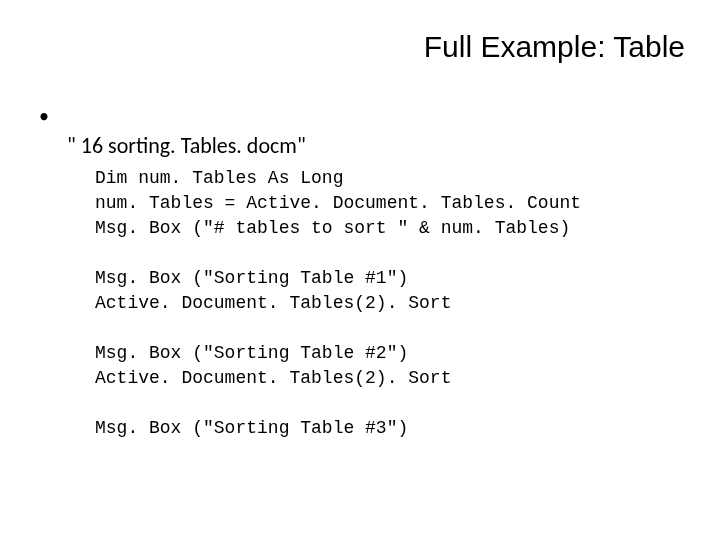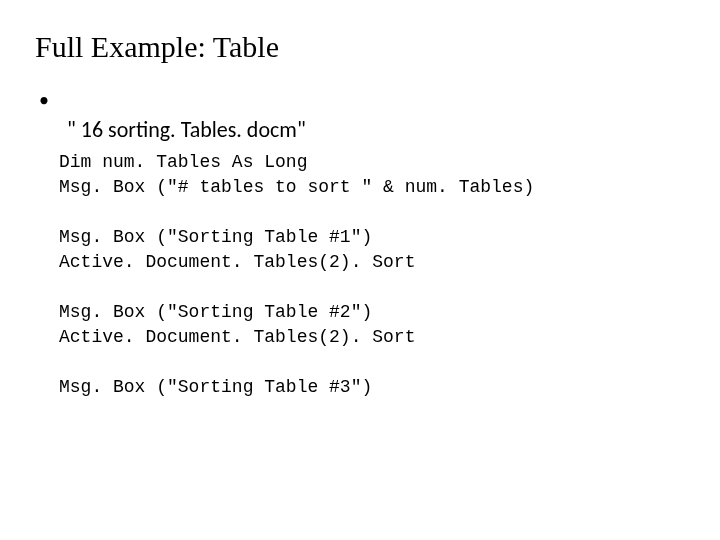--- a/index.html
+++ b/index.html
@@ -10,25 +10,25 @@
     body {
       width: 720px;
       height: 540px;
       background: #ffffff;
       font-family: Calibri, "Segoe UI", sans-serif;
       color: #000000;
       padding: 30px 35px 20px 35px;
       position: relative;
     }
     .title {
-      text-align: left;
+      text-align: right;
       font-size: 30px;
       font-weight: 400;
-      margin-bottom: 22px;
-      font-family: Liberation Serif, serif;
+      margin-bottom: 38px;
+      font-family: Liberation Sans, sans-serif;
     }
     .bullet-item {
       display: flex;
       align-items: flex-start;
       margin-bottom: 2px;
     }
     .bullet-marker {
       font-size: 20px;
       line-height: 28px;
       margin-right: 10px;
@@ -42,21 +42,21 @@
     }
     .sub-text {
       font-size: 22px;
       font-weight: 400;
       line-height: 28px;
       margin-left: 32px;
       font-family: Calibri, sans-serif;
       margin-bottom: 6px;
     }
     .code-block {
-      margin-left: 24px;
+      margin-left: 60px;
       font-family: "Courier New", Courier, monospace;
       font-size: 18px;
       line-height: 25px;
     }
     .code-line {
       white-space: pre;
     }
     .code-gap {
       height: 25px;
     }
@@ -66,20 +66,21 @@
 
 <h1 class="title">Full Example: Table</h1>
 
 <div class="bullet-item">
   <span class="bullet-marker">•</span>
 </div>
 <div class="sub-text">" 16 sorting. Tables. docm"</div>
 
 <div class="code-block">
   <div class="code-line">Dim num. Tables As Long</div>
+  <div class="code-line">num. Tables = Active. Document. Tables. Count</div>
   <div class="code-line">Msg. Box ("# tables to sort " &amp; num. Tables)</div>
   <div class="code-gap"></div>
   <div class="code-line">Msg. Box ("Sorting Table #1")</div>
   <div class="code-line">Active. Document. Tables(2). Sort</div>
   <div class="code-gap"></div>
   <div class="code-line">Msg. Box ("Sorting Table #2")</div>
   <div class="code-line">Active. Document. Tables(2). Sort</div>
   <div class="code-gap"></div>
   <div class="code-line">Msg. Box ("Sorting Table #3")</div>
 </div>

